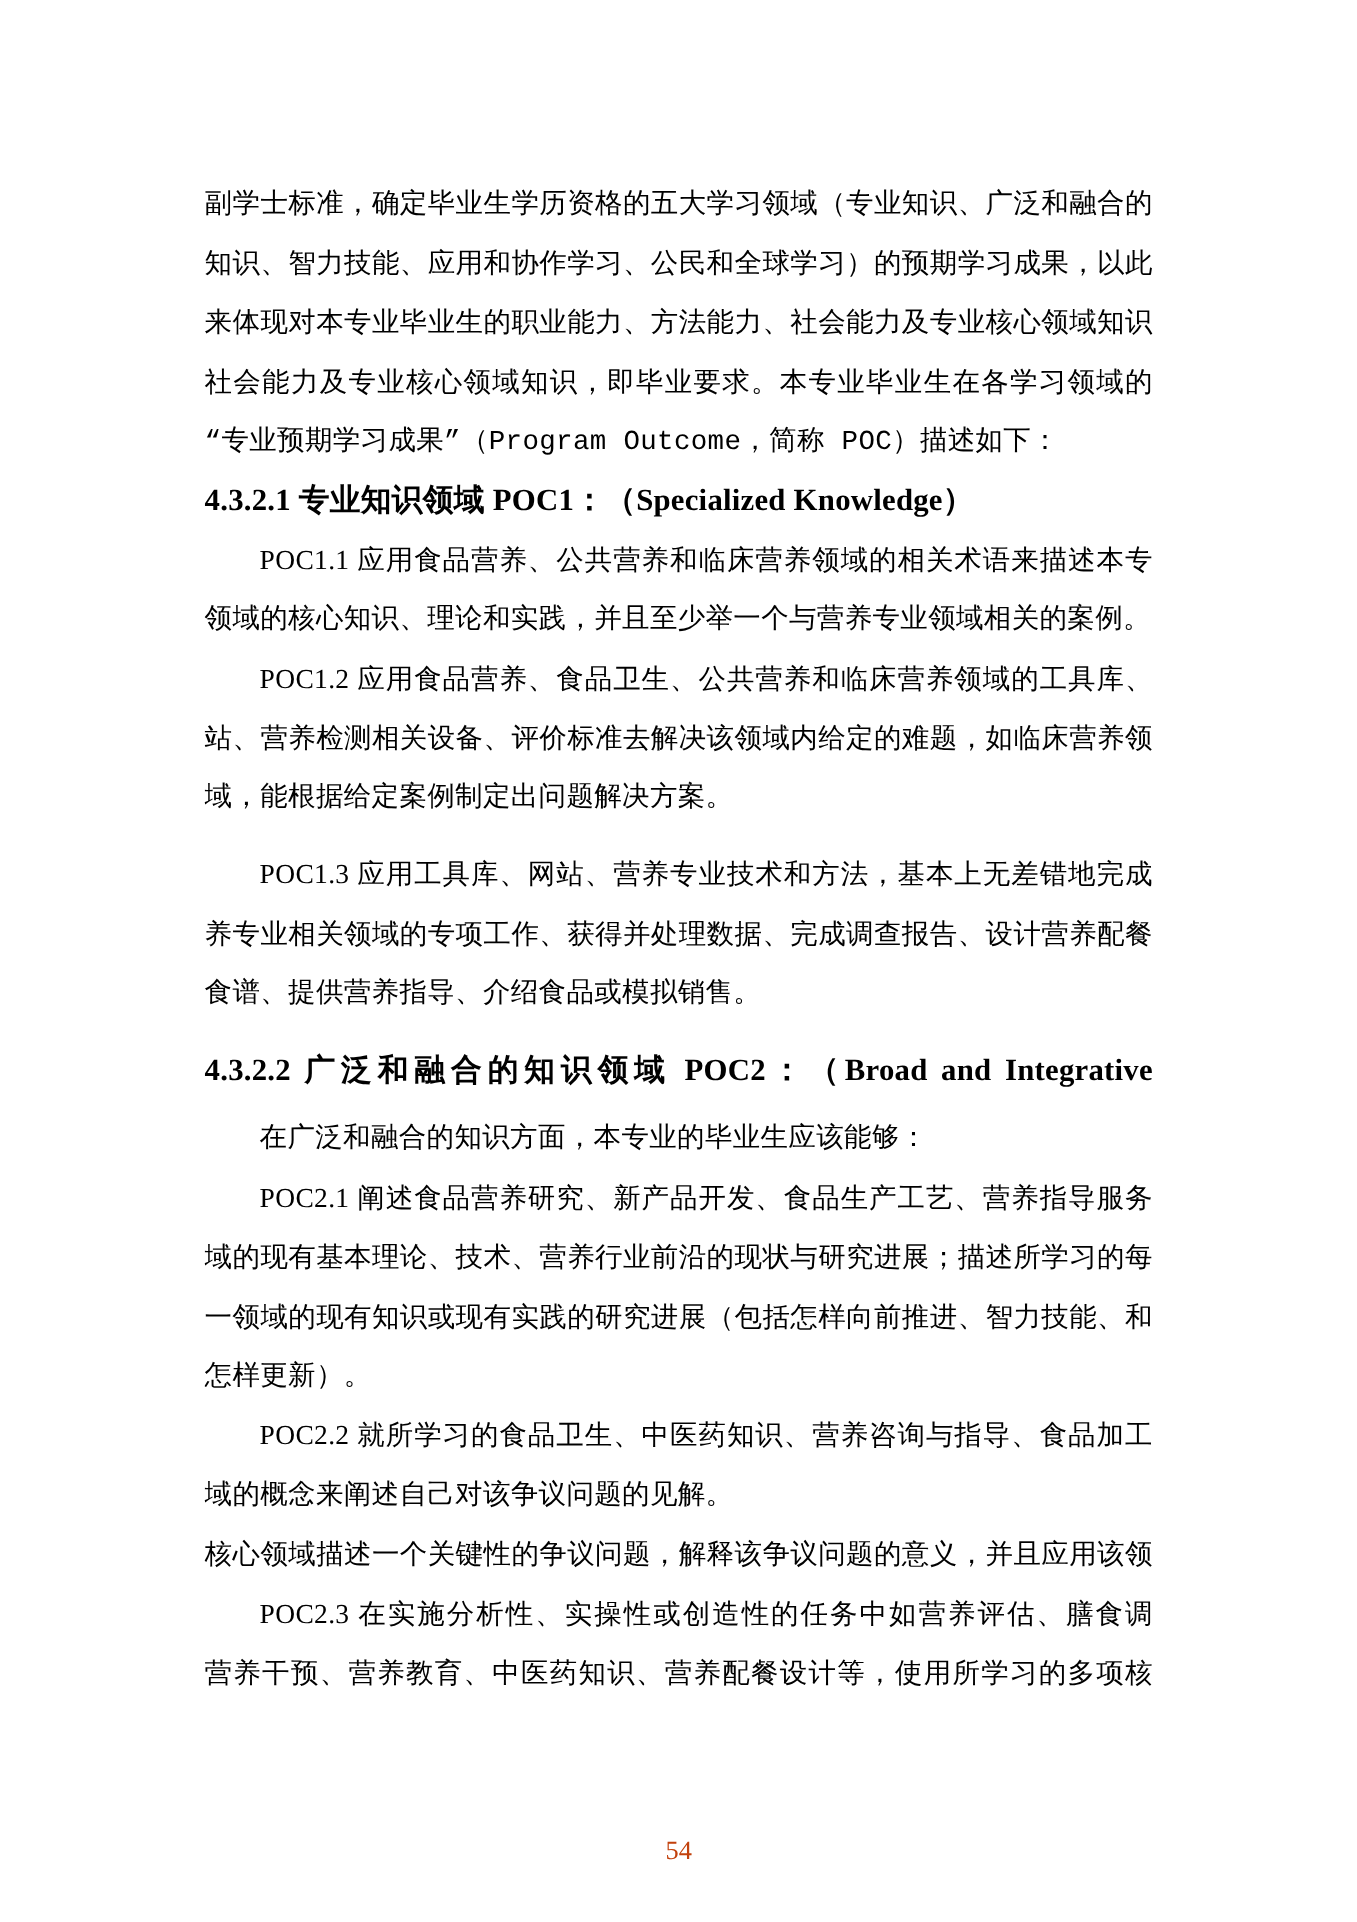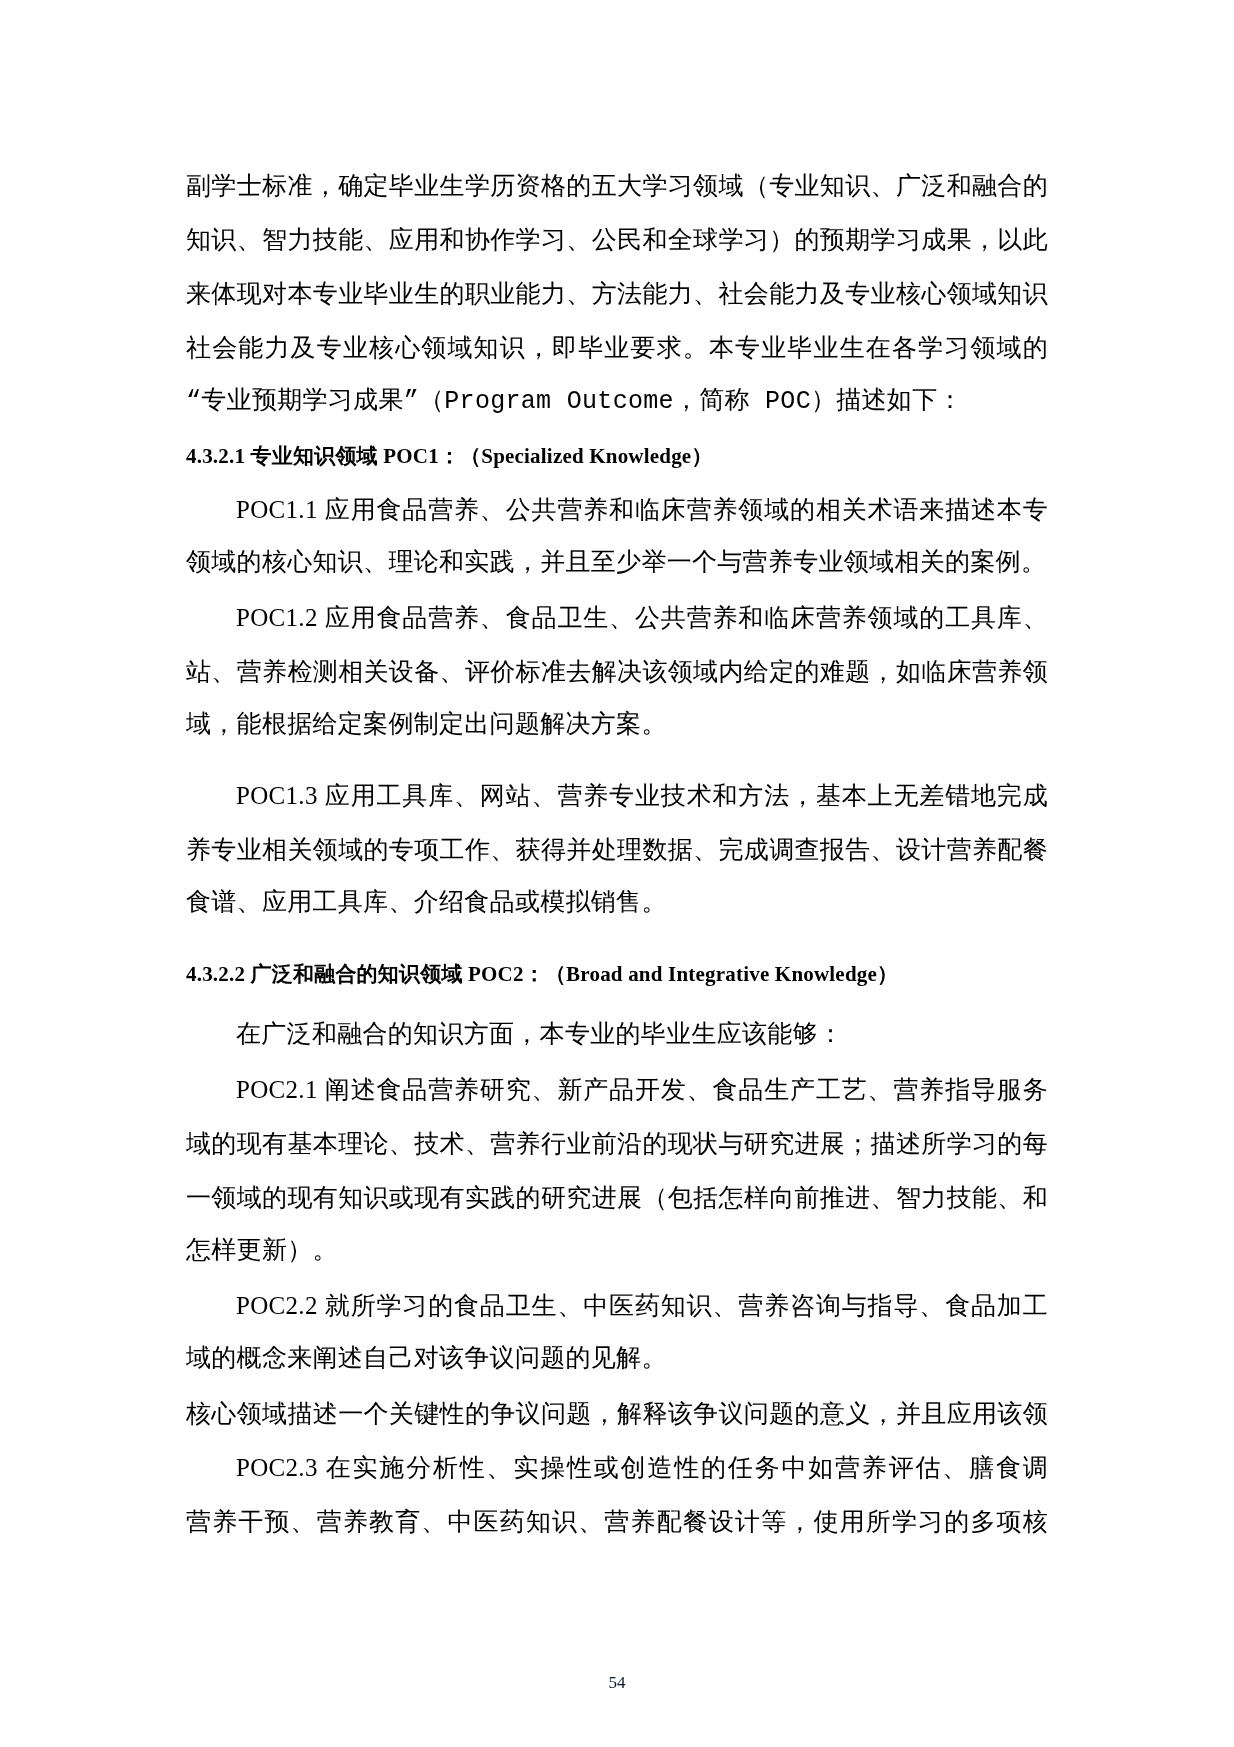--- a/index.html
+++ b/index.html
@@ -33,40 +33,40 @@
   .end {
     text-align-last: left;
     font-family: Liberation Mono, monospace;
   }
   
   .ind {
     text-indent: 2em;
   }
   .heading {
     font-weight: 700;
-    font-size: 21px;
+    font-size: 28px;
     text-align-last: left;
     letter-spacing: 0.2px;
   }
   
   .sp-top {
     margin-top: 16px;
   }
   .sp-bottom {
     margin-bottom: 8px;
   }
   .pageno {
     position: absolute;
     left: 0;
     right: 0;
     top: 1668px;
     text-align: center;
-    font-size: 17px;
+    font-size: 24px;
     line-height: 30px;
-    color: #0f172a;
+    color: #c2410c;
   }
 </style>
 </head>
 <body>
 
 <div class="page">
 
   <div class="ln">副学士标准，确定毕业生学历资格的五大学习领域（专业知识、广泛和融合的</div>
   <div class="ln">知识、智力技能、应用和协作学习、公民和全球学习）的预期学习成果，以此</div>
   <div class="ln">来体现对本专业毕业生的职业能力、方法能力、社会能力及专业核心领域知识</div>
@@ -77,21 +77,21 @@
 
   <div class="ln ind">POC1.1 应用食品营养、公共营养和临床营养领域的相关术语来描述本专业</div>
   <div class="ln end">领域的核心知识、理论和实践，并且至少举一个与营养专业领域相关的案例。</div>
 
   <div class="ln ind">POC1.2 应用食品营养、食品卫生、公共营养和临床营养领域的工具库、网</div>
   <div class="ln">站、营养检测相关设备、评价标准去解决该领域内给定的难题，如临床营养领</div>
   <div class="ln end">域，能根据给定案例制定出问题解决方案。</div>
 
   <div class="ln ind sp-top">POC1.3 应用工具库、网站、营养专业技术和方法，基本上无差错地完成营</div>
   <div class="ln">养专业相关领域的专项工作、获得并处理数据、完成调查报告、设计营养配餐</div>
-  <div class="ln end">食谱、应用工具库、介绍食品或模拟销售。</div>
+  <div class="ln end">食谱、提供营养指导、介绍食品或模拟销售。</div>
 
   <div class="ln heading sp-top sp-bottom">4.3.2.2 广泛和融合的知识领域 POC2：（Broad and Integrative Knowledge）</div>
   <div class="ln end ind">在广泛和融合的知识方面，本专业的毕业生应该能够：</div>
 
   <div class="ln ind">POC2.1 阐述食品营养研究、新产品开发、食品生产工艺、营养指导服务领</div>
   <div class="ln">域的现有基本理论、技术、营养行业前沿的现状与研究进展；描述所学习的每</div>
   <div class="ln">一领域的现有知识或现有实践的研究进展（包括怎样向前推进、智力技能、和</div>
   <div class="ln end">怎样更新）。</div>
 
   <div class="ln ind">POC2.2 就所学习的食品卫生、中医药知识、营养咨询与指导、食品加工等</div>

